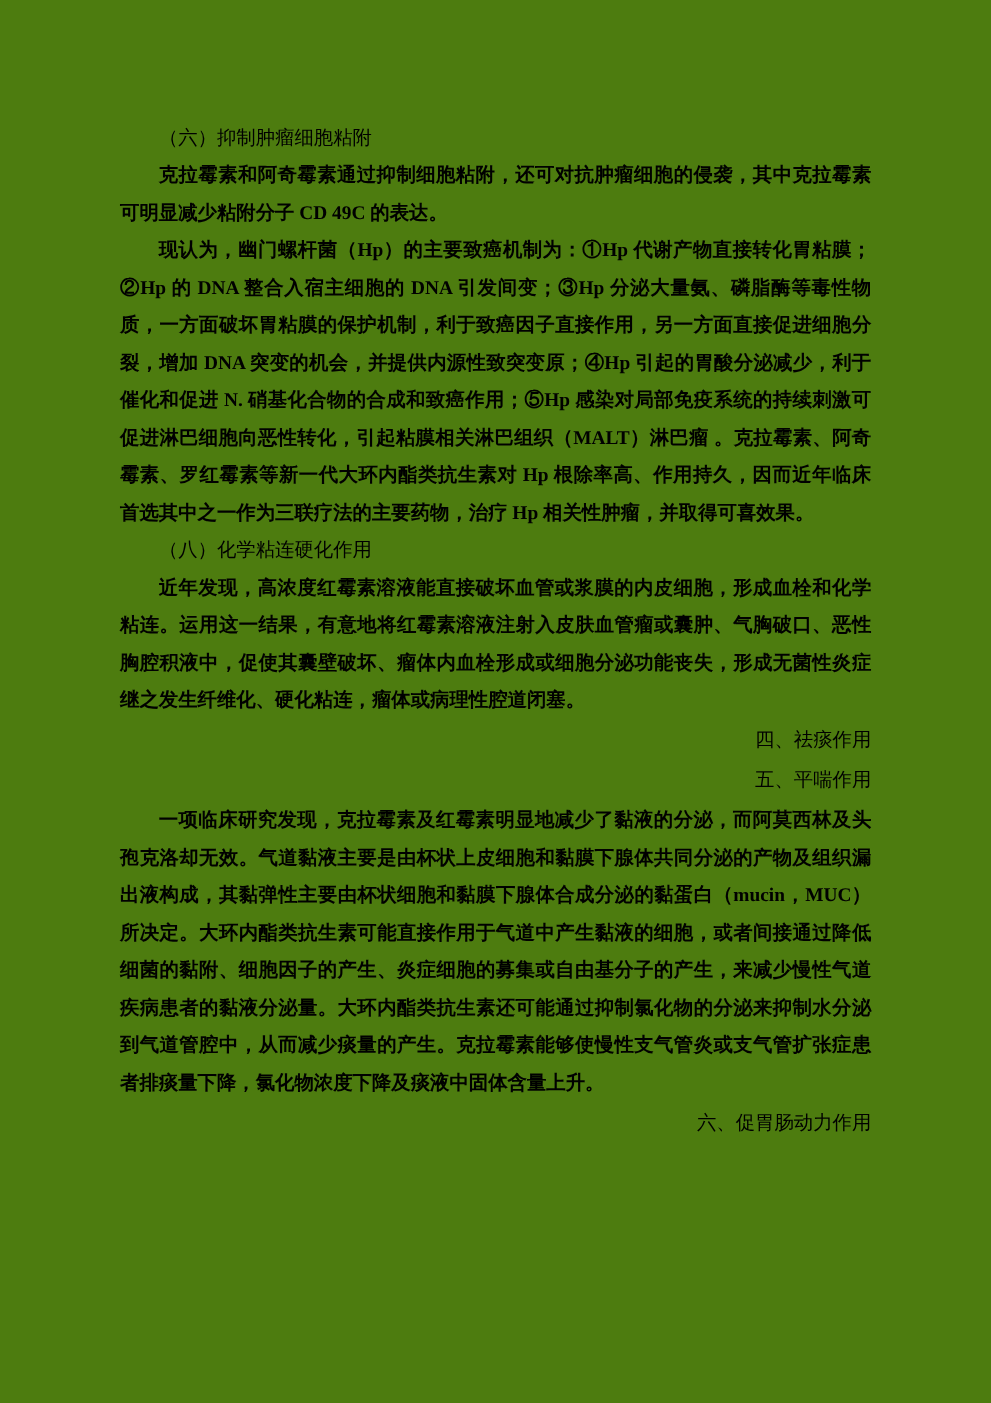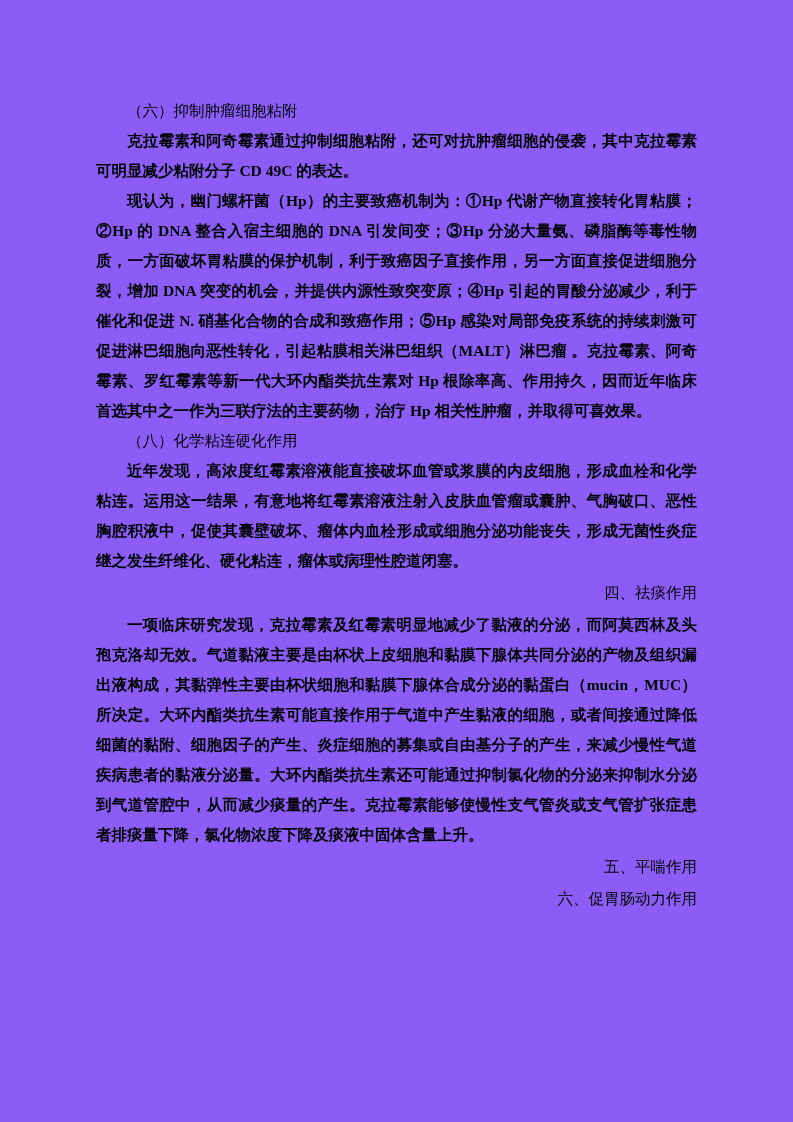--- a/index.html
+++ b/index.html
@@ -5,21 +5,21 @@
   html, body {
     margin: 0;
     padding: 0;
     background: #ffffff;
   }
   .page {
     position: relative;
     width: 793px;
     height: 1122px;
     margin: 0 auto;
-    background: #8b5cf6;
+    background: #4d7c0f;
     color: #000000;
     font-family: "Liberation Serif", "DejaVu Serif", serif;
     font-size: 15.5px;
     line-height: 30px;
     box-sizing: border-box;
     padding: 96px 96px 0 96px;
     overflow: hidden;
   }
   .content {
     width: 601px;
@@ -49,17 +49,17 @@
 <body>
 
 <div class="page">
   <div class="content">
       <div class="block subheading">（六）抑制肿瘤细胞粘附</div>
       <div class="block paragraph">克拉霉素和阿奇霉素通过抑制细胞粘附，还可对抗肿瘤细胞的侵袭，其中克拉霉素可明显减少粘附分子 CD 49C 的表达。</div>
       <div class="block paragraph">现认为，幽门螺杆菌（Hp）的主要致癌机制为：①Hp 代谢产物直接转化胃粘膜；②Hp 的 DNA 整合入宿主细胞的 DNA 引发间变；③Hp 分泌大量氨、磷脂酶等毒性物质，一方面破坏胃粘膜的保护机制，利于致癌因子直接作用，另一方面直接促进细胞分裂，增加 DNA 突变的机会，并提供内源性致突变原；④Hp 引起的胃酸分泌减少，利于催化和促进 N. 硝基化合物的合成和致癌作用；⑤Hp 感染对局部免疫系统的持续刺激可促进淋巴细胞向恶性转化，引起粘膜相关淋巴组织（MALT）淋巴瘤 。克拉霉素、阿奇霉素、罗红霉素等新一代大环内酯类抗生素对 Hp 根除率高、作用持久，因而近年临床首选其中之一作为三联疗法的主要药物，治疗 Hp 相关性肿瘤，并取得可喜效果。</div>
       <div class="block subheading">（八）化学粘连硬化作用</div>
       <div class="block paragraph">近年发现，高浓度红霉素溶液能直接破坏血管或浆膜的内皮细胞，形成血栓和化学粘连。运用这一结果，有意地将红霉素溶液注射入皮肤血管瘤或囊肿、气胸破口、恶性胸腔积液中，促使其囊壁破坏、瘤体内血栓形成或细胞分泌功能丧失，形成无菌性炎症继之发生纤维化、硬化粘连，瘤体或病理性腔道闭塞。</div>
       <div class="block heading">四、祛痰作用</div>
+      <div class="block heading">五、平喘作用</div>
       <div class="block paragraph">一项临床研究发现，克拉霉素及红霉素明显地减少了黏液的分泌，而阿莫西林及头孢克洛却无效。气道黏液主要是由杯状上皮细胞和黏膜下腺体共同分泌的产物及组织漏出液构成，其黏弹性主要由杯状细胞和黏膜下腺体合成分泌的黏蛋白（mucin，MUC）所决定。大环内酯类抗生素可能直接作用于气道中产生黏液的细胞，或者间接通过降低细菌的黏附、细胞因子的产生、炎症细胞的募集或自由基分子的产生，来减少慢性气道疾病患者的黏液分泌量。大环内酯类抗生素还可能通过抑制氯化物的分泌来抑制水分泌到气道管腔中，从而减少痰量的产生。克拉霉素能够使慢性支气管炎或支气管扩张症患者排痰量下降，氯化物浓度下降及痰液中固体含量上升。</div>
-      <div class="block heading">五、平喘作用</div>
       <div class="block heading">六、促胃肠动力作用</div>
     </div>
 </div>
 
 </body></html>

